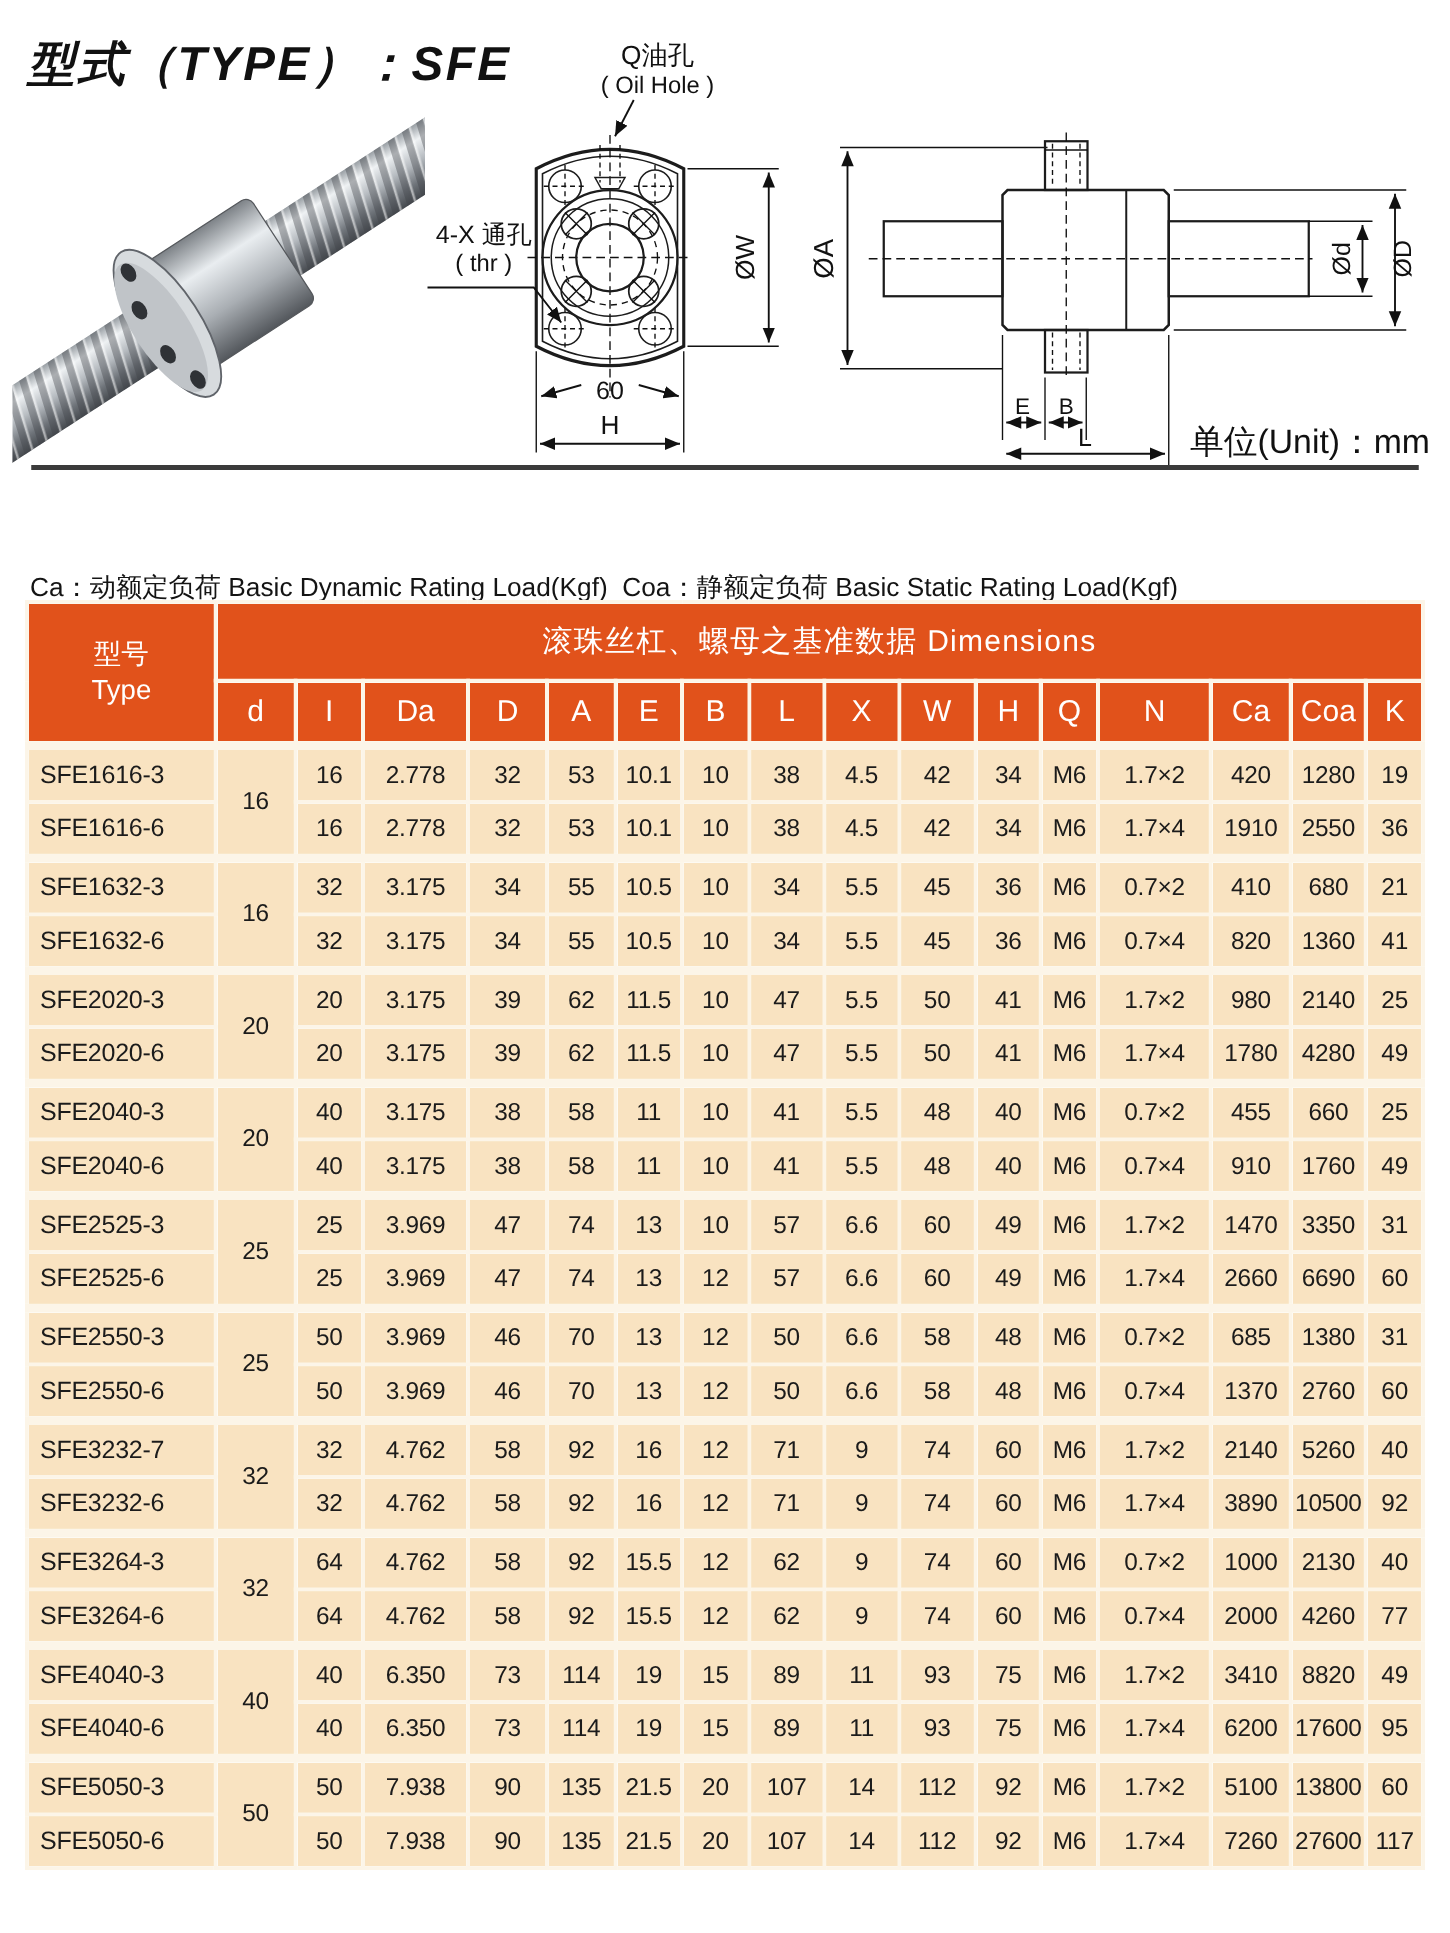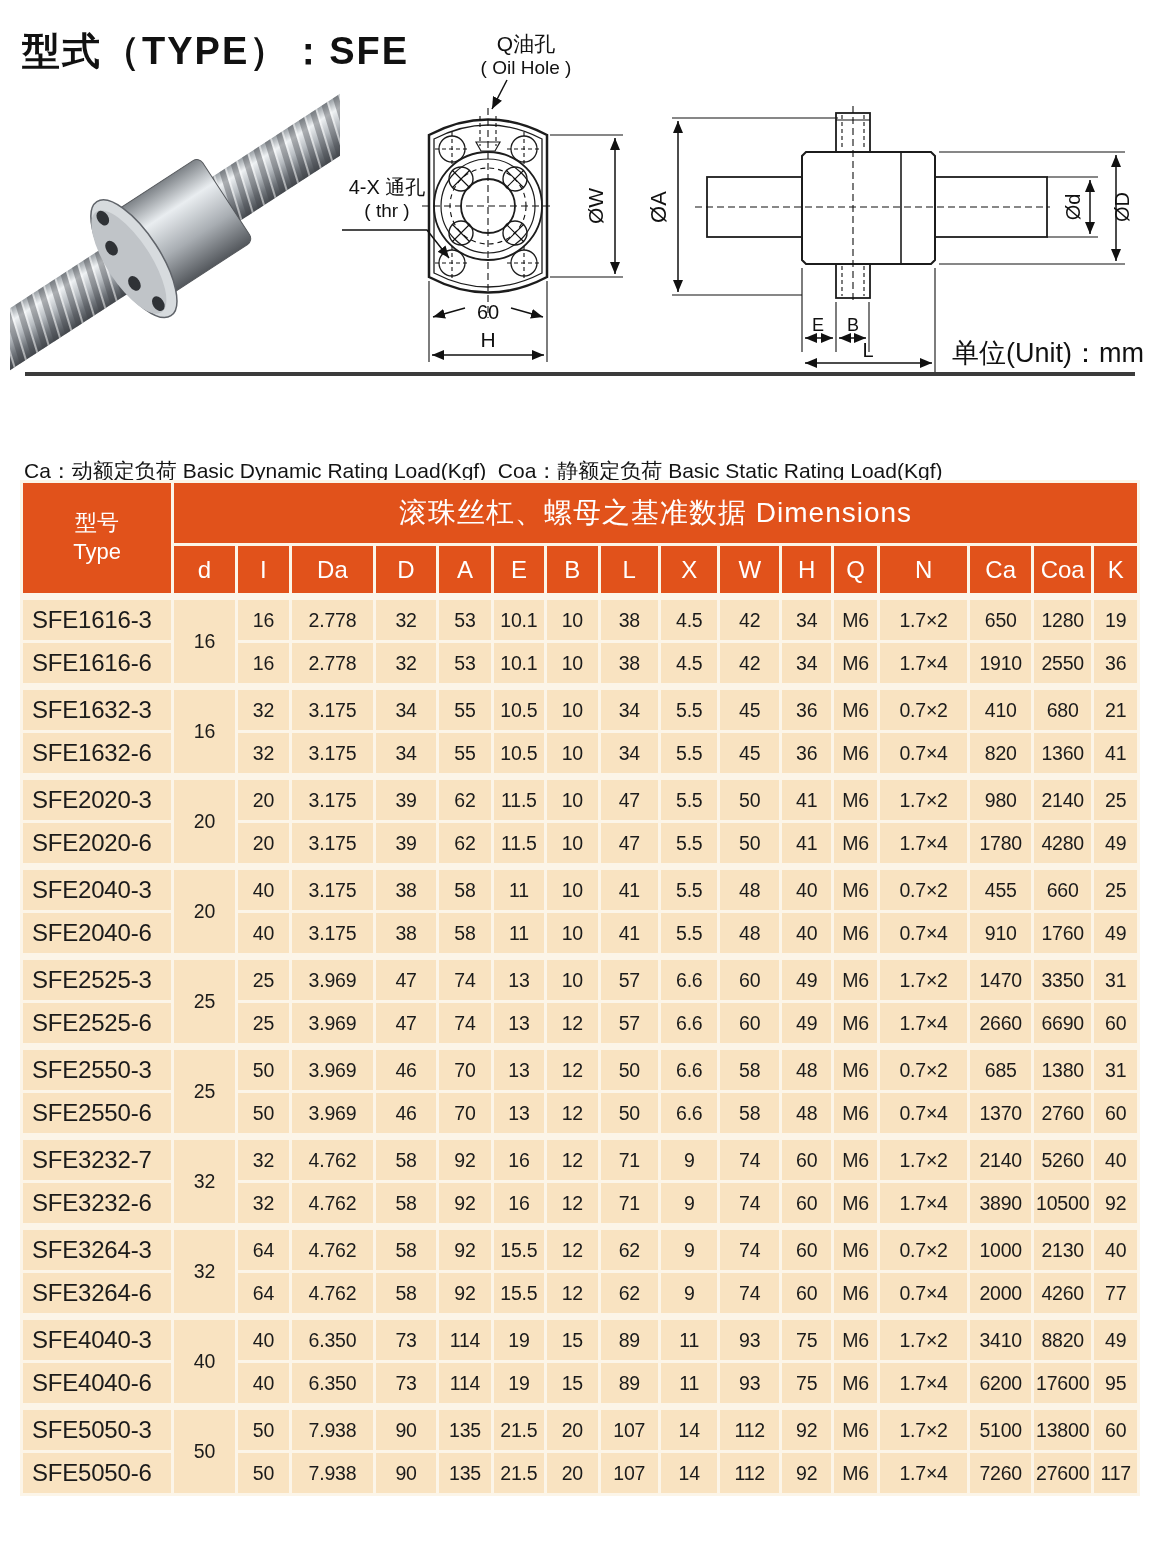--- a/index.html
+++ b/index.html
@@ -1,38 +1,38 @@
 <!DOCTYPE html>
 <html><head>
 <meta charset="utf-8">
 <style>
   html,body{margin:0;padding:0;background:#fff;}
   body{width:1160px;height:1546px;position:relative;overflow:hidden;
        font-family:"Liberation Sans","DejaVu Sans",sans-serif;color:#1a1a1a;}
   .page{position:absolute;inset:0;}
   .title{position:absolute;left:22px;top:26px;font-size:38px;font-weight:bold;
-         letter-spacing:2px;color:#111;}
+         letter-spacing:2px;color:#111;font-style:italic;}
   svg.photo{position:absolute;left:10px;top:82px;width:330px;height:302px;}
   svg.front{position:absolute;left:330px;top:18px;width:330px;height:356px;}
   svg.side{position:absolute;left:650px;top:80px;width:510px;height:294px;}
   .rule{position:absolute;left:25px;top:372px;width:1110px;height:4px;background:#3b3b3b;}
   .legend{position:absolute;left:24px;top:390px;width:1114px;font-size:21px;
           line-height:1.55;color:#141414;white-space:pre-wrap;}
   table.spec{position:absolute;left:20px;top:480px;width:1120px;
              border-collapse:collapse;table-layout:fixed;}
   table.spec th,table.spec td{border:3px solid #FCF5E8;text-align:center;
              padding:0;overflow:hidden;}
   table.spec thead th{background:#E1521B;color:#fff;font-weight:normal;}
   th.type-h{font-size:22px;line-height:1.3;}
-  th.dim-h{font-size:28px;height:60px;letter-spacing:1px;}
+  th.dim-h{font-size:24px;height:60px;letter-spacing:1px;}
   tr.colrow th{font-size:24px;height:47px;}
   tbody.group{border-top:7px solid #FCF5E8;}
   tbody.group td{background:#F9E3C1;height:40px;font-size:19.5px;color:#1b1b1b;
                  letter-spacing:-0.2px;}
-  tbody.group td.type-cell{text-align:left;padding-left:9px;font-size:24px;}
+  tbody.group td.type-cell{text-align:left;padding-left:9px;font-size:20px;}
   .dline{stroke:#111;stroke-width:1.5;fill:none;}
   .eline{stroke:#111;stroke-width:1.1;fill:none;}
   .oline{stroke:#1c1c1c;fill:none;}
   .dsh{stroke-dasharray:7 4;}
   .dsh2{stroke-dasharray:4 3;}
   text{fill:#111;}
 </style>
 </head>
 <body>
 
@@ -237,21 +237,21 @@
           <td>32</td>
           <td>53</td>
           <td>10.1</td>
           <td>10</td>
           <td>38</td>
           <td>4.5</td>
           <td>42</td>
           <td>34</td>
           <td>M6</td>
           <td>1.7×2</td>
-          <td>650</td>
+          <td>420</td>
           <td>1280</td>
           <td>19</td>
         </tr>
         <tr>
           <td class="type-cell">SFE1616-6</td>
           <td>16</td>
           <td>2.778</td>
           <td>32</td>
           <td>53</td>
           <td>10.1</td>

